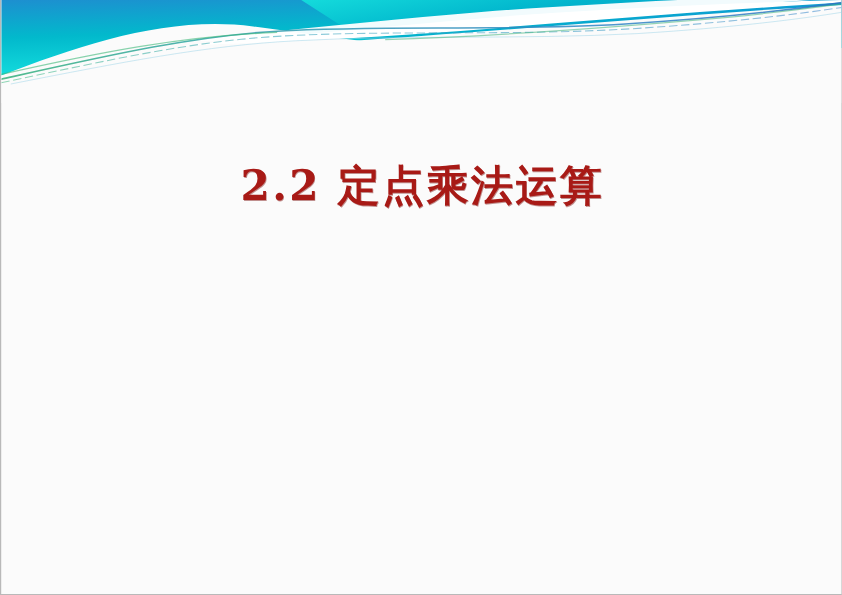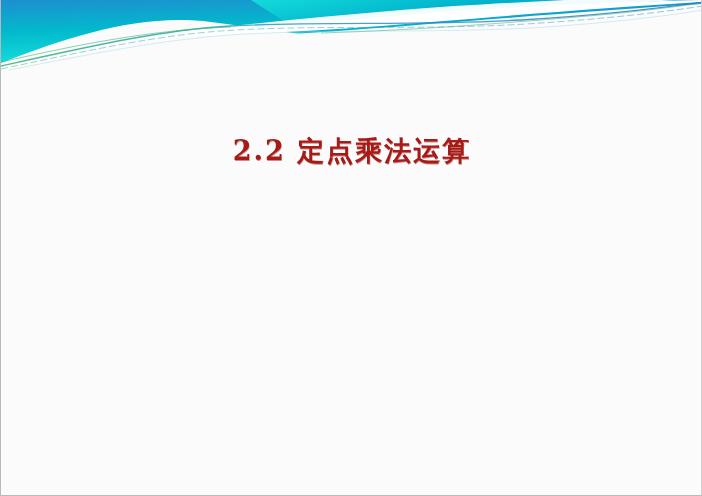--- a/index.html
+++ b/index.html
@@ -41,21 +41,21 @@
     left: 0;
     top: 134px;
     width: 702px;
     text-align: center;
   }
 
   #slide-title {
     display: inline-block;
     color: #a81a16;
     font-family: "DejaVu Serif", "Liberation Serif", serif;
-    font-size: 27px;
+    font-size: 35px;
     font-weight: bold;
     letter-spacing: 2px;
     line-height: 1.25;
     white-space: nowrap;
     text-shadow: 0.5px 0.5px 0 rgba(120,10,8,0.45);
   }
 
   #content-area {
     position: absolute;
     left: 0;

